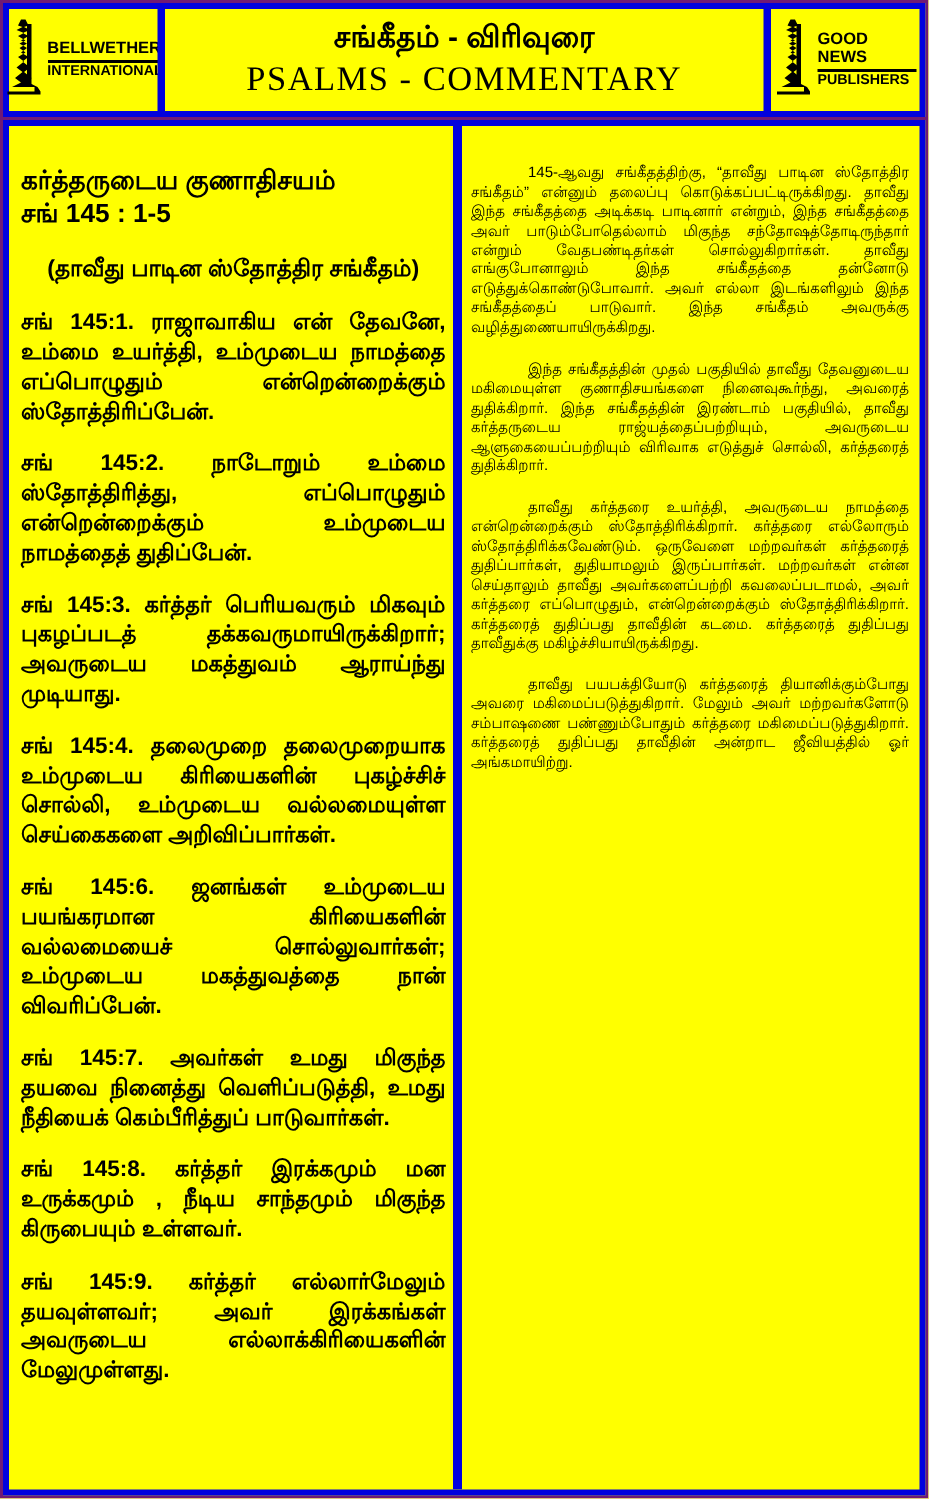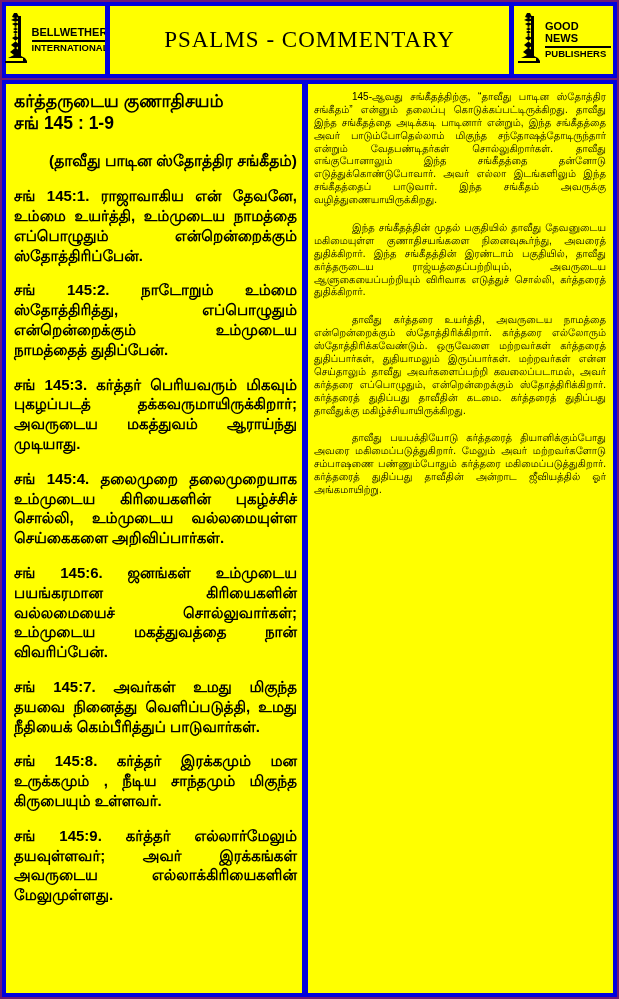--- a/index.html
+++ b/index.html
@@ -23,32 +23,32 @@
   .logo-line1{font-weight:bold;font-size:11px;letter-spacing:0px;border-bottom:2px solid #000;padding-bottom:1px;}
   .logo-line2{font-weight:bold;font-size:9.5px;padding-top:1px;}
   .title-tamil{font-weight:bold;font-size:20px;color:#000;}
   .title-english{font-family:"Liberation Serif",serif;font-size:23px;color:#000;letter-spacing:1px;}
   
   .docbody{
     margin-top:2px;flex:1 1 auto;box-sizing:border-box;
     border:4px solid #0202dd;background:#ffff00;
     display:flex;overflow:hidden;
   }
-  .col{box-sizing:border-box;color:#000;overflow:hidden;}
+  .col{box-sizing:border-box;color:#000;overflow:hidden;margin-top:19px;}
   .col-left{
     width:296px;flex:0 0 auto;padding:7px 5px 4px 8px;
     font-weight:bold;font-size:15px;line-height:1.32;text-align:justify;
   }
   .divider{width:6px;flex:0 0 auto;background:#0202dd;}
   .col-right{
     flex:1 1 auto;padding:7px 7px 4px 6px;
     font-size:10px;line-height:1.29;text-align:justify;
   }
   .col-left .heading{font-size:17.5px;line-height:1.25;margin:0;text-align:left;}
-  .col-left .subtitle{margin:16px 0 0 0;font-size:15.5px;text-align:right;}
+  .col-left .subtitle{margin:16px 0 0 0;font-size:15.5px;text-align:center;}
   .col-left p.verse{margin:15px 0 0 0;}
   .col-right p.para{margin:0 0 15px 0;text-indent:38px;}
   .col-right p.para:last-child{margin-bottom:0;}
 </style>
 </head>
 <body>
 
 <div class="page">
 
   <div class="header">
@@ -62,20 +62,21 @@
           </svg>
         </span>
         <span class="logo-text">
           <span class="logo-line1">BELLWETHER</span>
           <span class="logo-line2">INTERNATIONAL</span>
         </span>
       </div>
     </div>
 
     <div class="hbox title-box">
+      <div class="title-tamil">சங்கீதம் - விரிவுரை</div>
       <div class="title-english">PSALMS - COMMENTARY</div>
     </div>
 
     <div class="hbox logo-box">
       <div class="logo-inner">
         <span class="logo-figure">
           <svg width="26" height="52" viewBox="0 0 26 52">
             <path fill="#000" d="M14 1 L16 5 L13 6 L17 8 L12 10 L16 12 L11 15 L15 17 L10 20 L14 23 L9 26 L13 29 L8 33 L12 36 L7 40 L11 43 L5 46 L20 46 L20 49 L2 49 L2 51 L24 51 L24 49 L22 46 L16 43 L18 40 L13 36 L17 33 L12 29 L16 26 L11 23 L15 20 L10 17 L14 15 L9 12 L13 10 L8 8 L12 6 L9 5 L11 1 Z"></path>
             <rect x="15" y="4" width="3" height="42" fill="#000"></rect>
           </svg>
@@ -86,21 +87,21 @@
         </span>
       </div>
     </div>
 
   </div>
 
   <div class="docbody">
 
     <div class="col col-left">
       <p class="heading">கர்த்தருடைய குணாதிசயம்</p>
-      <p class="heading">சங் 145 : 1-9</p>
+      <p class="heading">சங் 145 : 1-5</p>
       <p class="subtitle">(தாவீது பாடின ஸ்தோத்திர சங்கீதம்)</p>
       <p class="verse">சங் 145:1. ராஜாவாகிய என் தேவனே, உம்மை உயர்த்தி, உம்முடைய நாமத்தை எப்பொழுதும் என்றென்றைக்கும் ஸ்தோத்திரிப்பேன்.</p>
       <p class="verse">சங் 145:2. நாடோறும் உம்மை ஸ்தோத்திரித்து, எப்பொழுதும் என்றென்றைக்கும் உம்முடைய நாமத்தைத் துதிப்பேன்.</p>
       <p class="verse">சங் 145:3. கர்த்தர் பெரியவரும் மிகவும் புகழப்படத் தக்கவருமாயிருக்கிறார்; அவருடைய மகத்துவம் ஆராய்ந்து முடியாது.</p>
       <p class="verse">சங் 145:4. தலைமுறை தலைமுறையாக உம்முடைய கிரியைகளின் புகழ்ச்சிச் சொல்லி, உம்முடைய வல்லமையுள்ள செய்கைகளை அறிவிப்பார்கள்.</p>
       <p class="verse">சங் 145:6. ஜனங்கள் உம்முடைய பயங்கரமான கிரியைகளின் வல்லமையைச் சொல்லுவார்கள்; உம்முடைய மகத்துவத்தை நான் விவரிப்பேன்.</p>
       <p class="verse">சங் 145:7. அவர்கள் உமது மிகுந்த தயவை நினைத்து வெளிப்படுத்தி, உமது நீதியைக் கெம்பீரித்துப் பாடுவார்கள்.</p>
       <p class="verse">சங் 145:8. கர்த்தர் இரக்கமும் மன உருக்கமும் , நீடிய சாந்தமும் மிகுந்த கிருபையும் உள்ளவர்.</p>
       <p class="verse">சங் 145:9. கர்த்தர் எல்லார்மேலும் தயவுள்ளவர்; அவர் இரக்கங்கள் அவருடைய எல்லாக்கிரியைகளின் மேலுமுள்ளது.</p>
     </div>

